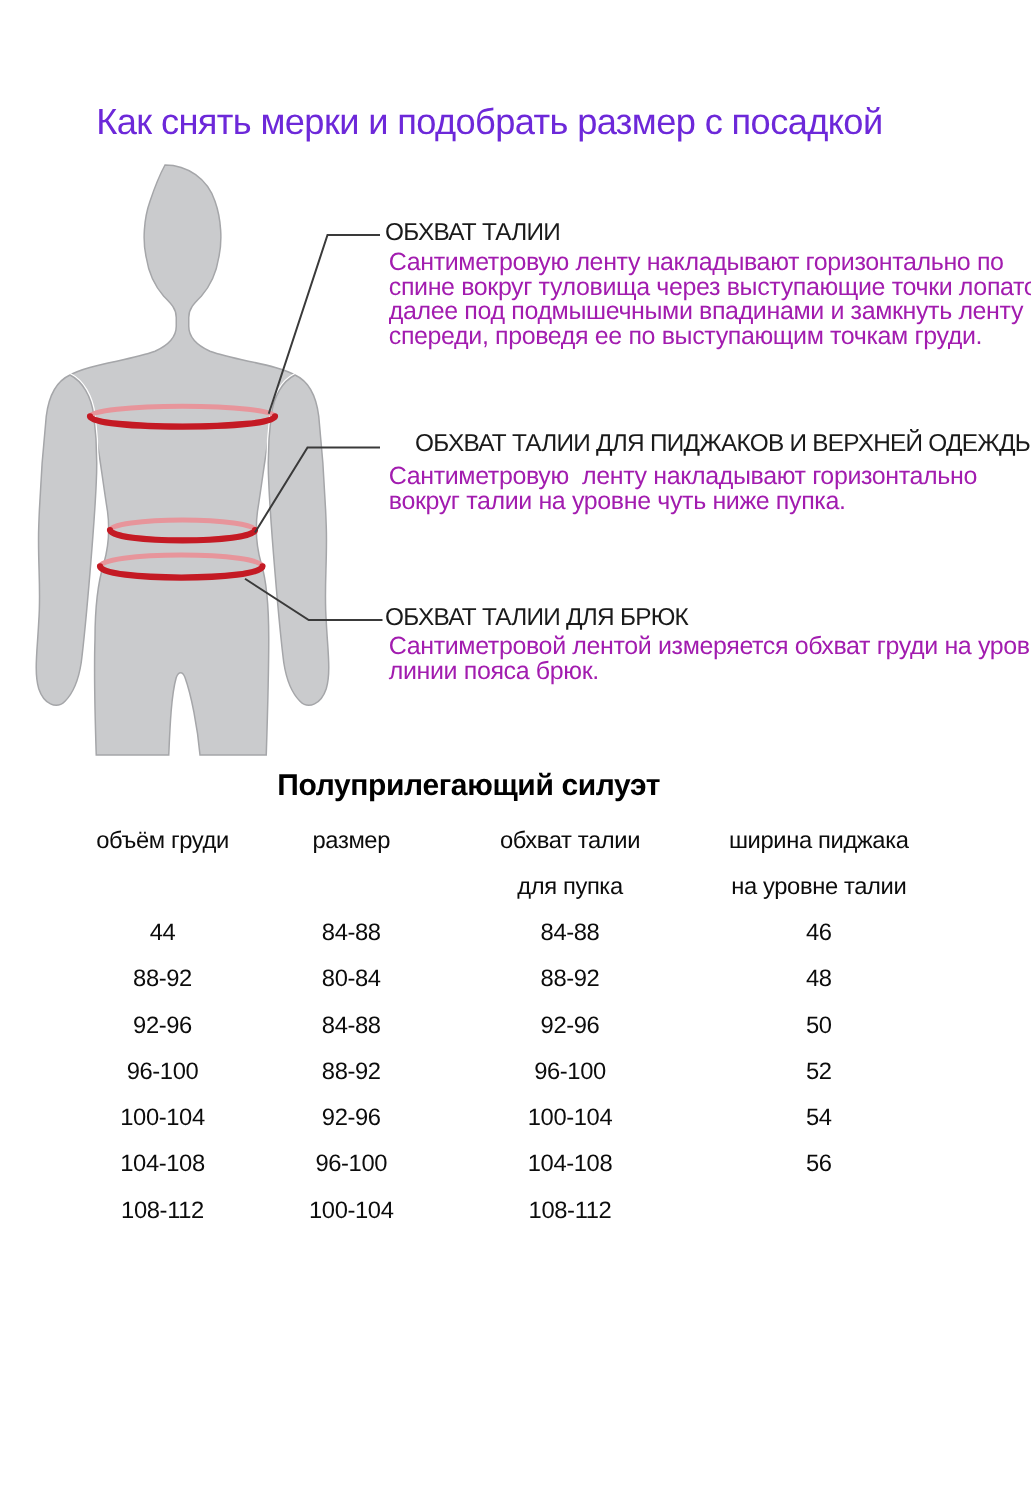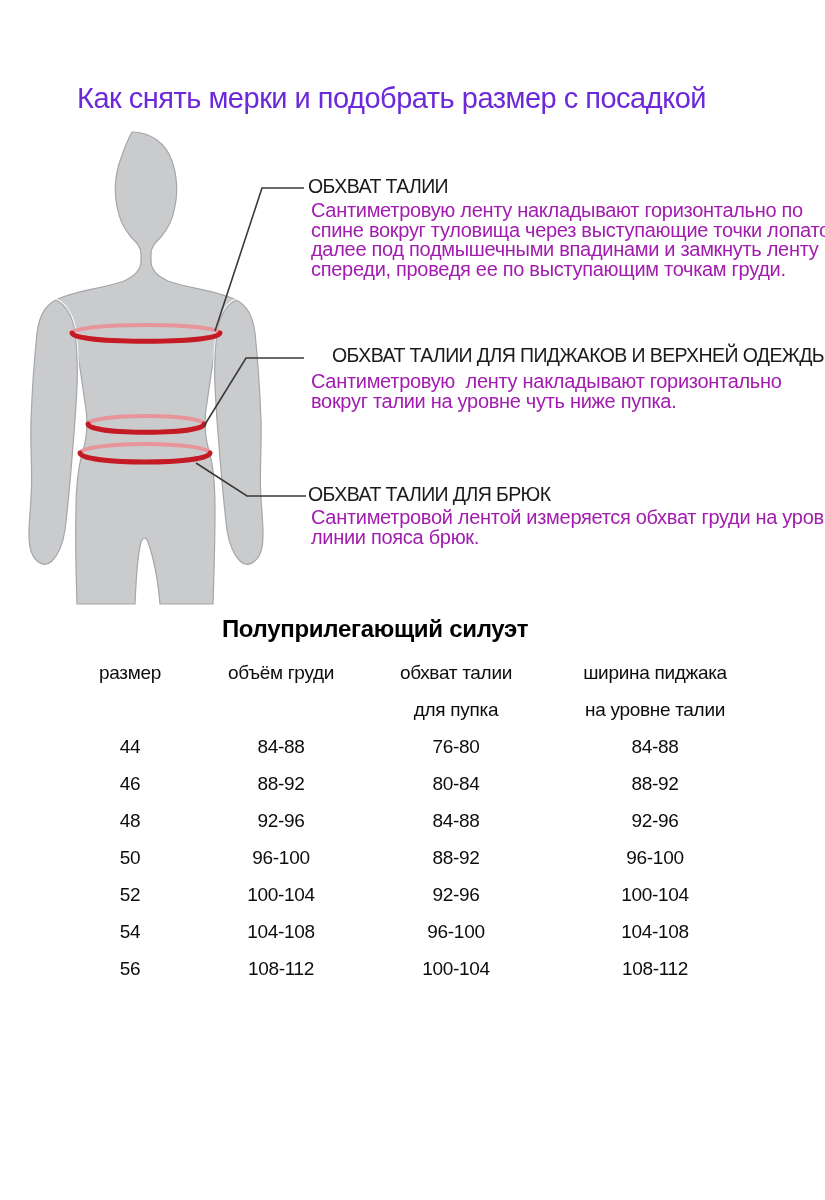--- a/index.html
+++ b/index.html
@@ -99,33 +99,32 @@
 вокруг талии на уровне чуть ниже пупка.</div>
 
 <div class="abs sec-heading" style="left:308px;top:483px;">ОБХВАТ ТАЛИИ ДЛЯ БРЮК</div>
 <div class="abs sec-body" style="left:311px;top:508px;">Сантиметровой лентой измеряется обхват груди на уровне
 линии пояса брюк.</div>
 
 <div class="abs table-title">Полуприлегающий силуэт</div>
 
 <div class="abs size-table">
   <div class="tgrid thead">
+    <div class="cell">объём груди</div>
     <div class="cell">размер</div>
-    <div class="cell">объём груди</div>
     <div class="cell">обхват талии</div>
     <div class="cell">ширина пиджака</div>
     <div class="cell"></div>
     <div class="cell"></div>
     <div class="cell">для пупка</div>
     <div class="cell">на уровне талии</div>
   </div>
   <div class="tgrid tbody">
       <div class="cell">44</div>
       <div class="cell">84-88</div>
-      <div class="cell">76-80</div>
       <div class="cell">84-88</div>
       <div class="cell">46</div>
       <div class="cell">88-92</div>
       <div class="cell">80-84</div>
       <div class="cell">88-92</div>
       <div class="cell">48</div>
       <div class="cell">92-96</div>
       <div class="cell">84-88</div>
       <div class="cell">92-96</div>
       <div class="cell">50</div>

